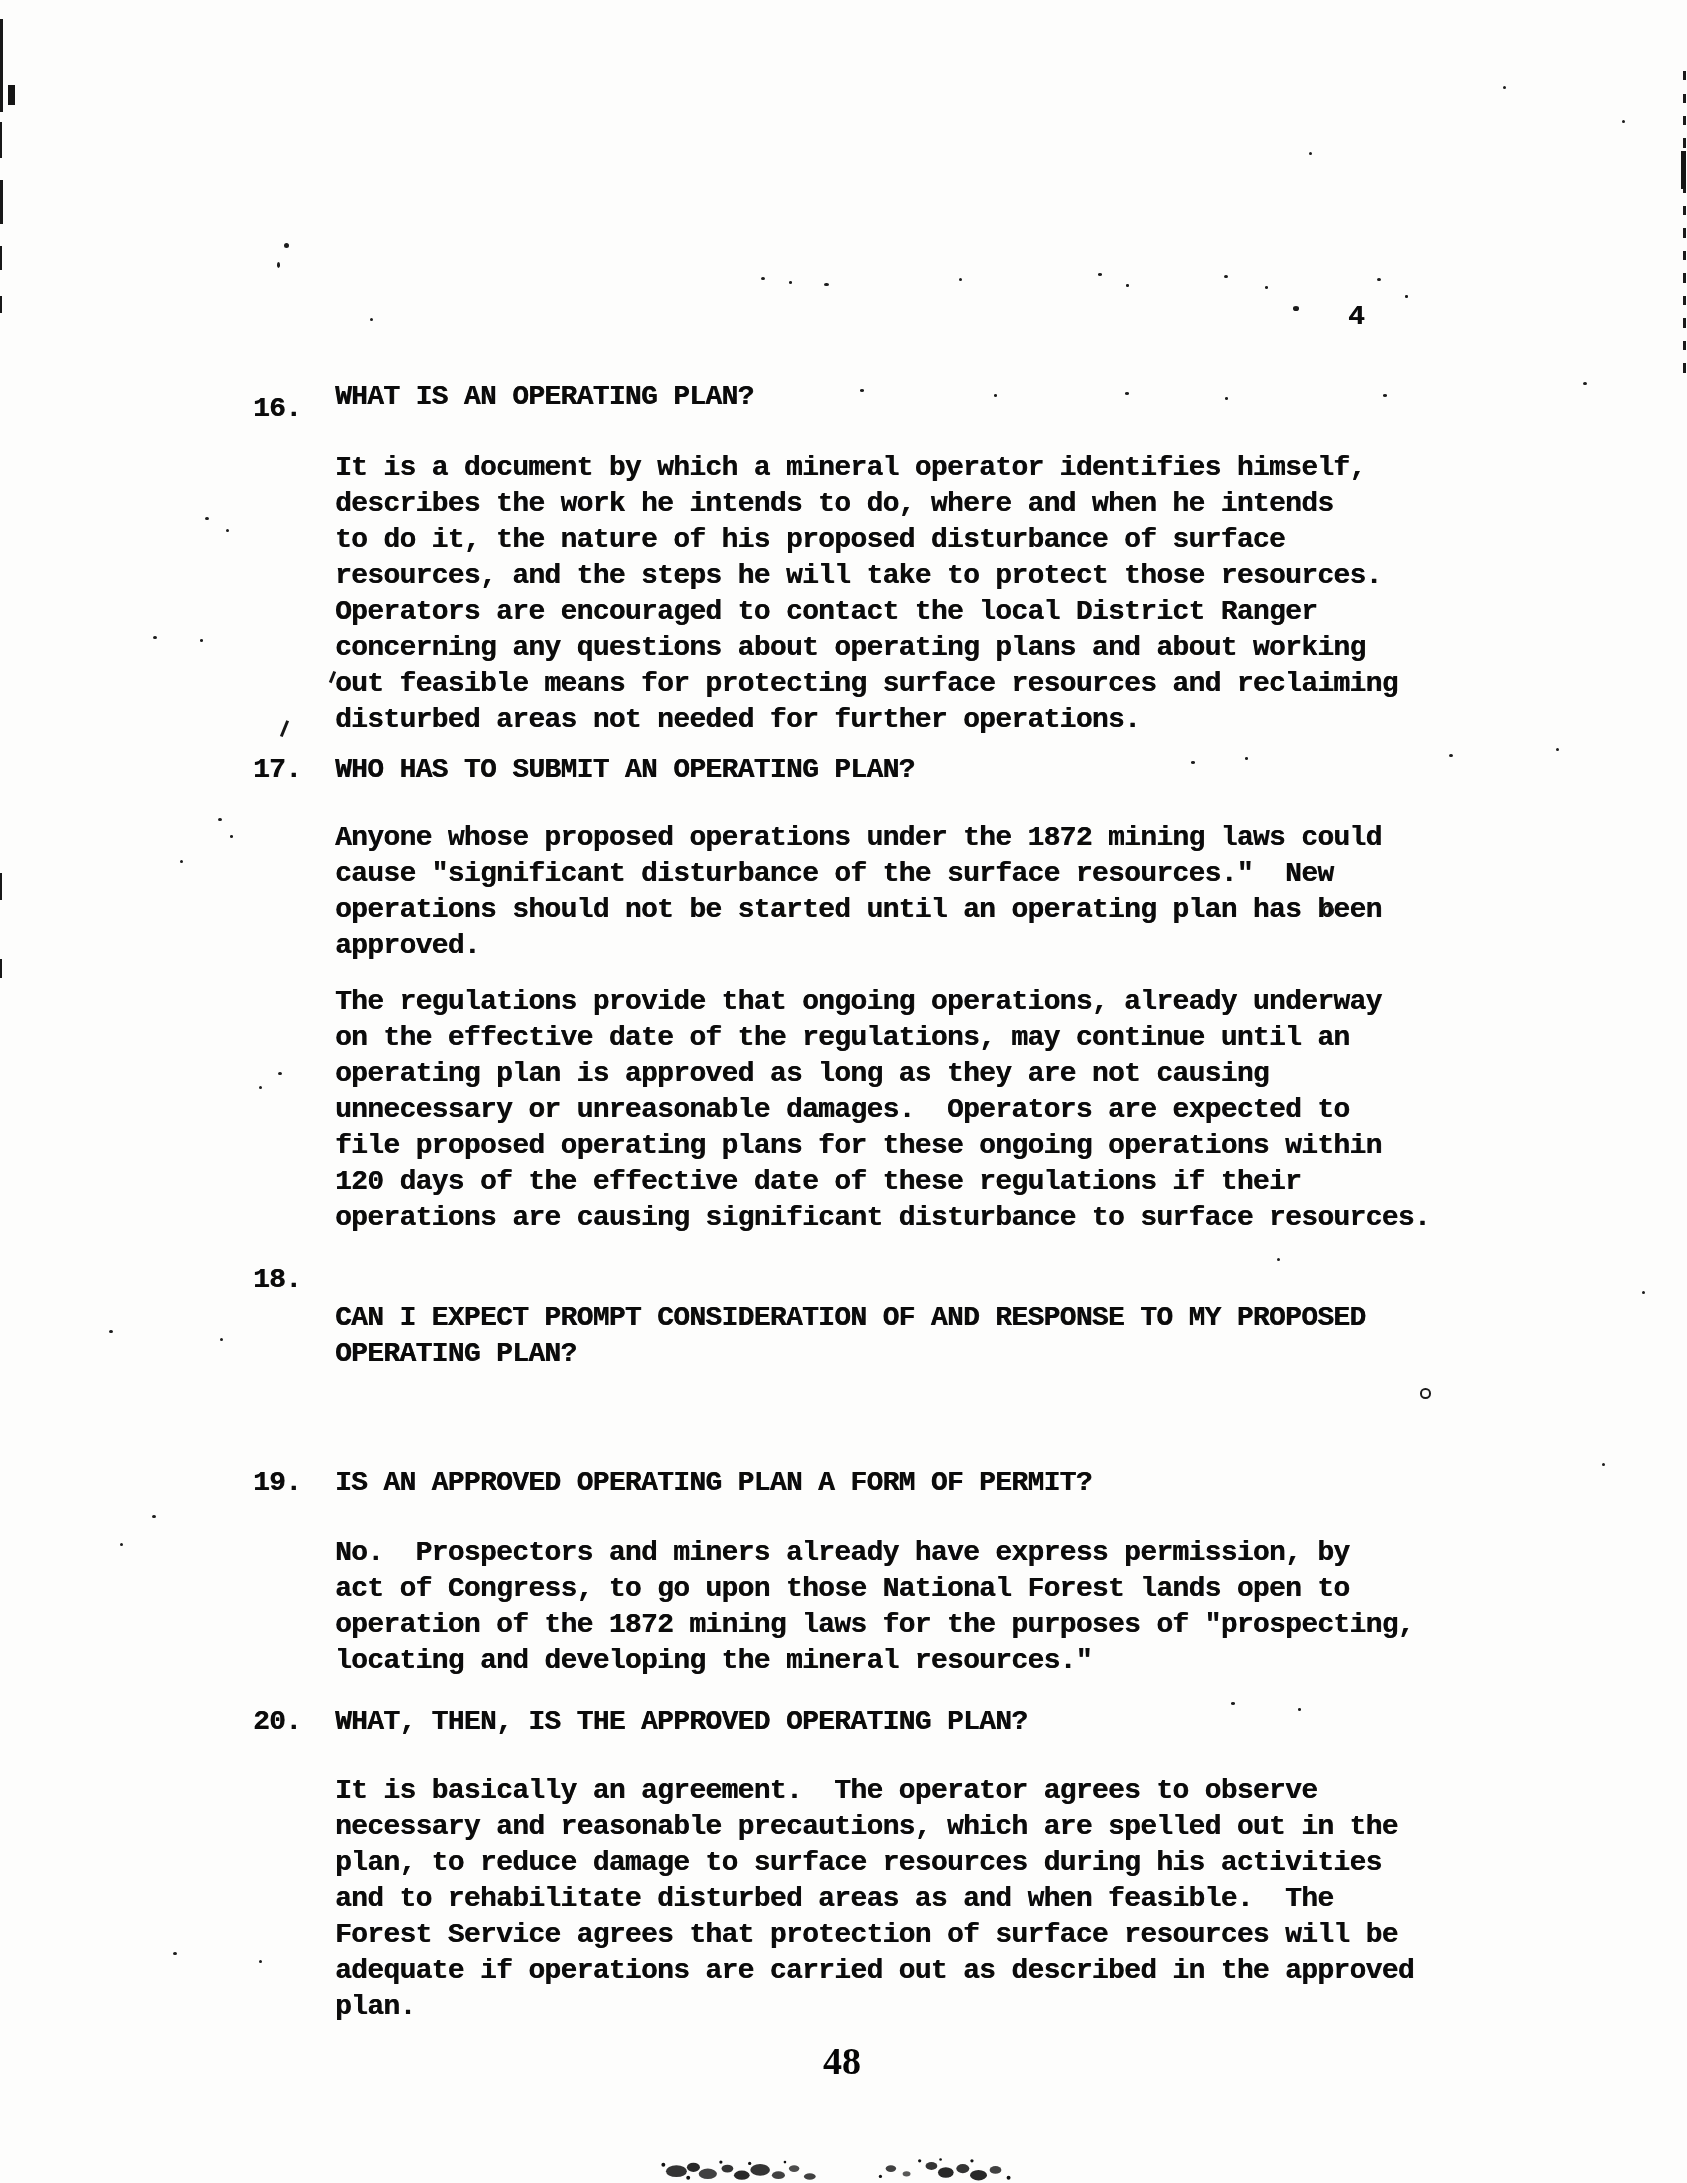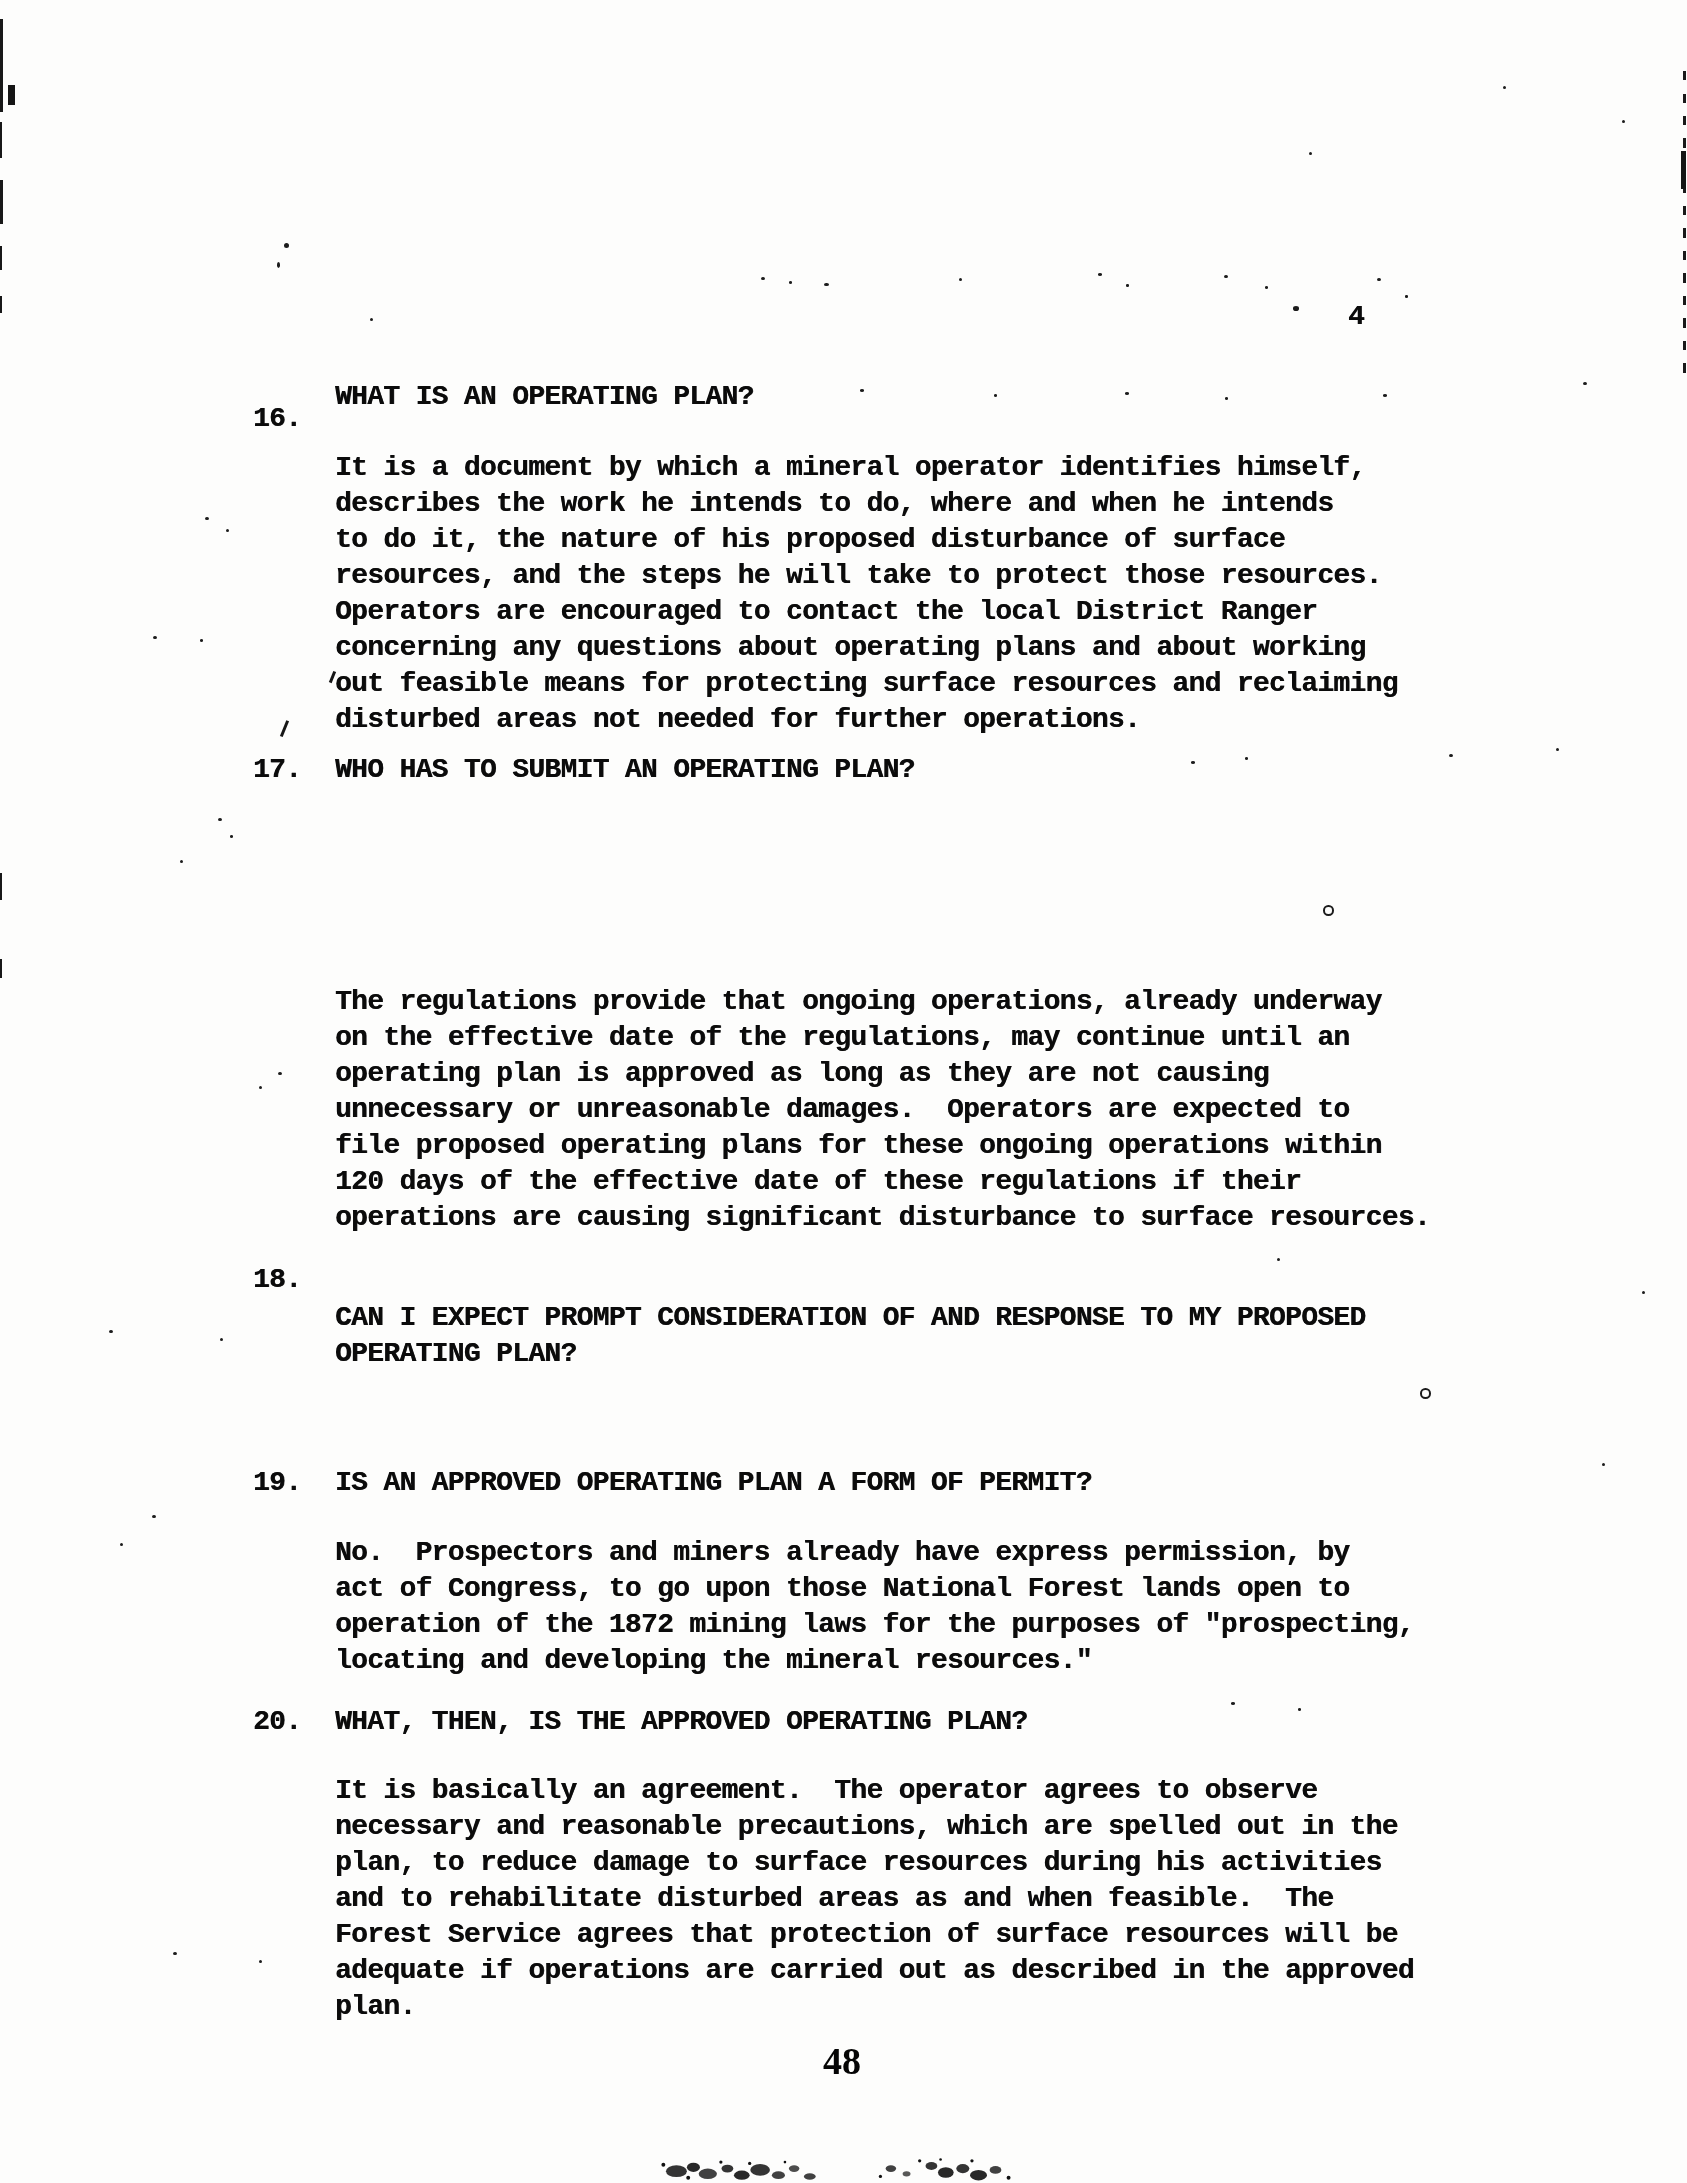--- a/index.html
+++ b/index.html
@@ -41,33 +41,37 @@
   .slash{position:absolute;width:2.6px;height:17px;background:#161616;transform:rotate(22deg);}
   svg.smudges{position:absolute;left:648px;top:2149px;}
 </style>
 </head>
 <body>
 
 <div class="page">
 
   <div class="tw typed-pagenum">4</div>
 
-  <div class="tw qnum" style="top:401px">16.</div>
+  <div class="tw qnum" style="top:391px">16.</div>
   <div class="tw qtext" style="top:379px">WHAT IS AN OPERATING PLAN?</div>
   <div class="tw ans" style="top:450px">It is a document by which a mineral operator identifies himself,
 describes the work he intends to do, where and when he intends
 to do it, the nature of his proposed disturbance of surface
 resources, and the steps he will take to protect those resources.
 Operators are encouraged to contact the local District Ranger
 concerning any questions about operating plans and about working
 out feasible means for protecting surface resources and reclaiming
 disturbed areas not needed for further operations.</div>
 
   <div class="tw qnum" style="top:752px">17.</div>
   <div class="tw qtext" style="top:752px">WHO HAS TO SUBMIT AN OPERATING PLAN?</div>
+  <div class="tw ans" style="top:820px">Anyone whose proposed operations under the 1872 mining laws could
+cause "significant disturbance of the surface resources."  New
+operations should not be started until an operating plan has been
+approved.</div>
   <div class="tw ans" style="top:984px">The regulations provide that ongoing operations, already underway
 on the effective date of the regulations, may continue until an
 operating plan is approved as long as they are not causing
 unnecessary or unreasonable damages.  Operators are expected to
 file proposed operating plans for these ongoing operations within
 120 days of the effective date of these regulations if their
 operations are causing significant disturbance to surface resources.</div>
 
   <div class="tw qnum" style="top:1262px">18.</div>
   <div class="tw qtext" style="top:1300px">CAN I EXPECT PROMPT CONSIDERATION OF AND RESPONSE TO MY PROPOSED

